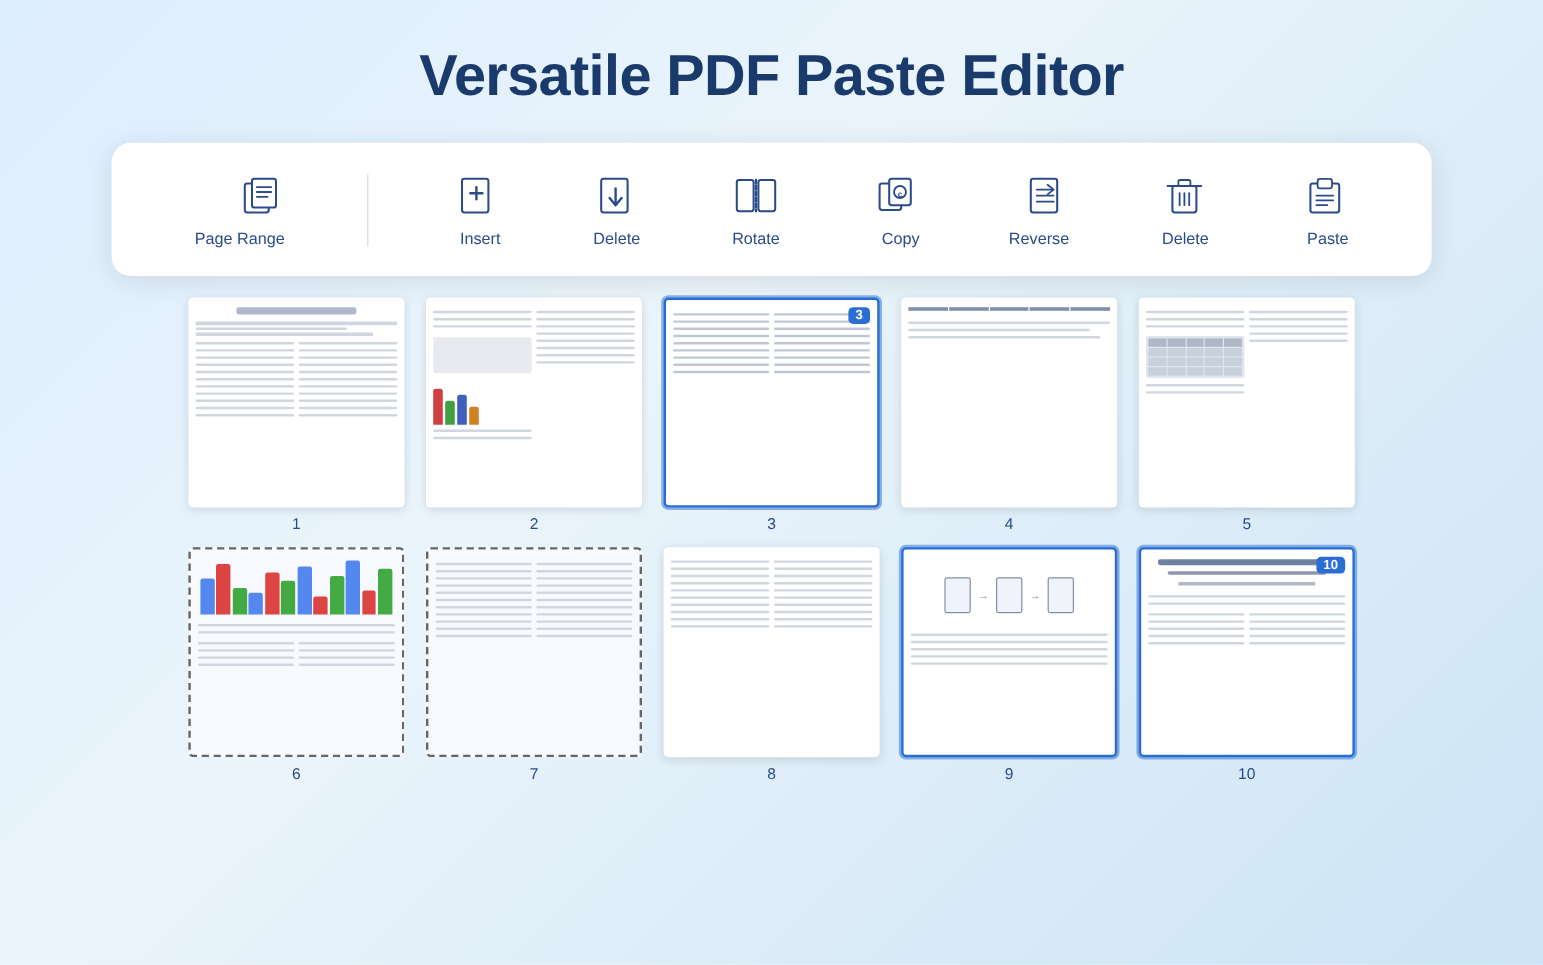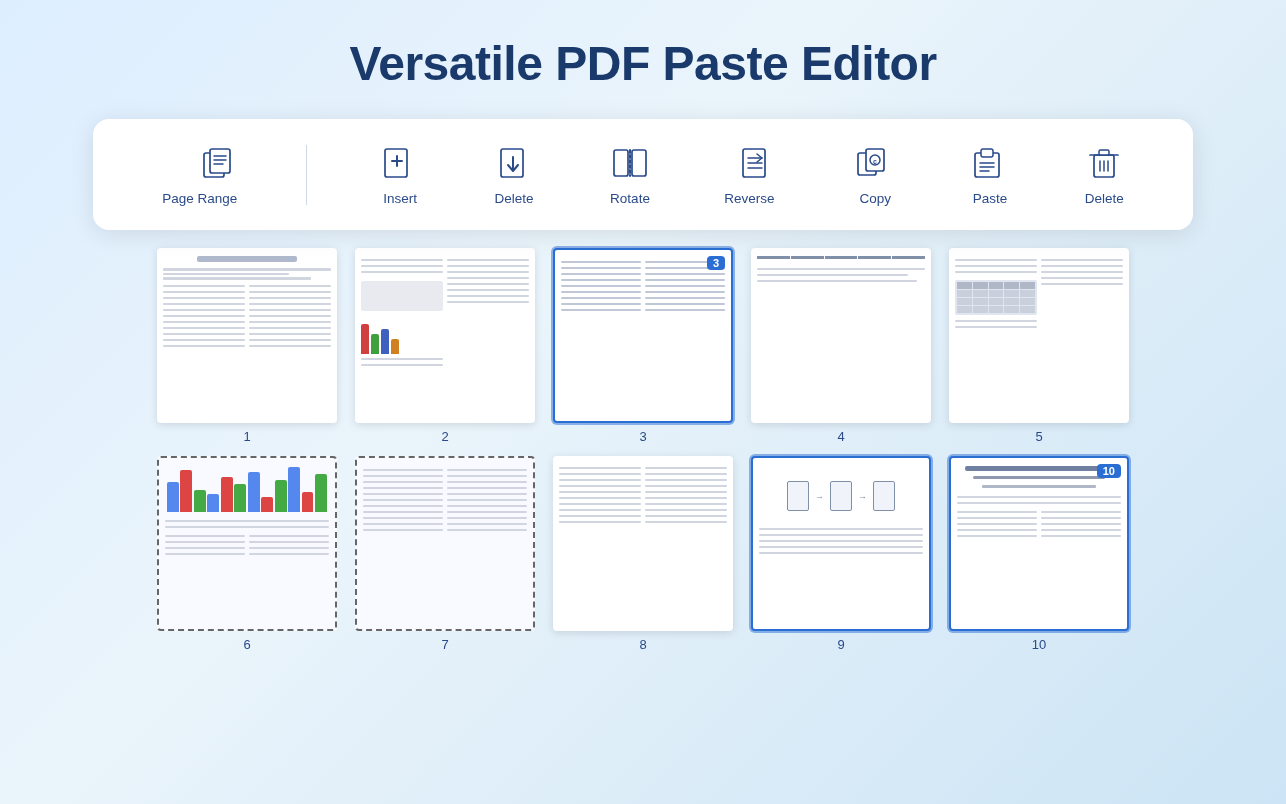--- a/index.html
+++ b/index.html
@@ -253,73 +253,73 @@
         <line x1="18" y1="5" x2="18" y2="31" stroke="#2a4a8a" stroke-width="2" stroke-dasharray="3,2"></line>
       </svg>
     </div>
     <span class="toolbar-label">Rotate</span>
   </div>
 
 
   <div class="toolbar-item">
     <div class="icon-svg">
       <svg viewBox="0 0 36 36">
+
+        <rect x="5" y="8" width="18" height="22" rx="2" stroke="#2a4a8a" stroke-width="1.7" fill="white"></rect>
+
+        <rect x="13" y="4" width="18" height="22" rx="2" stroke="#2a4a8a" stroke-width="1.7" fill="white"></rect>
+
+        <circle cx="22" cy="15" r="5" stroke="#2a4a8a" stroke-width="1.5" fill="white"></circle>
+        <text x="22" y="19" text-anchor="middle" font-size="7" fill="#2a4a8a" stroke="none" font-weight="bold">c</text>
+      </svg>
+    </div>
+    <span class="toolbar-label">Copy</span>
+  </div>
+
+  <div class="toolbar-item">
+    <div class="icon-svg">
+      <svg viewBox="0 0 36 36">
         <rect x="6" y="4" width="22" height="28" rx="2" stroke="#2a4a8a" stroke-width="1.7" fill="white"></rect>
         <line x1="11" y1="13" x2="25" y2="13" stroke="#2a4a8a" stroke-width="1.5"></line>
         <line x1="11" y1="18" x2="25" y2="18" stroke="#2a4a8a" stroke-width="1.5"></line>
         <line x1="11" y1="23" x2="25" y2="23" stroke="#2a4a8a" stroke-width="1.5"></line>
         <polyline points="20,9 25,13 20,17" stroke="#2a4a8a" stroke-width="1.5" fill="none"></polyline>
       </svg>
     </div>
     <span class="toolbar-label">Reverse</span>
-  </div>
-
-  <div class="toolbar-item">
-    <div class="icon-svg">
-      <svg viewBox="0 0 36 36">
-
-        <rect x="5" y="8" width="18" height="22" rx="2" stroke="#2a4a8a" stroke-width="1.7" fill="white"></rect>
-
-        <rect x="13" y="4" width="18" height="22" rx="2" stroke="#2a4a8a" stroke-width="1.7" fill="white"></rect>
-
-        <circle cx="22" cy="15" r="5" stroke="#2a4a8a" stroke-width="1.5" fill="white"></circle>
-        <text x="22" y="19" text-anchor="middle" font-size="7" fill="#2a4a8a" stroke="none" font-weight="bold">c</text>
-      </svg>
-    </div>
-    <span class="toolbar-label">Copy</span>
-  </div>
-
-  <div class="toolbar-item">
-    <div class="icon-svg">
-      <svg viewBox="0 0 36 36">
-
-        <rect x="6" y="8" width="24" height="24" rx="2" stroke="#2a4a8a" stroke-width="1.7" fill="white"></rect>
-
-        <rect x="12" y="4" width="12" height="8" rx="2" stroke="#2a4a8a" stroke-width="1.5" fill="white"></rect>
-
-        <line x1="11" y1="18" x2="25" y2="18" stroke="#2a4a8a" stroke-width="1.5"></line>
-        <line x1="11" y1="22" x2="25" y2="22" stroke="#2a4a8a" stroke-width="1.5"></line>
-        <line x1="11" y1="26" x2="20" y2="26" stroke="#2a4a8a" stroke-width="1.5"></line>
-      </svg>
-    </div>
-    <span class="toolbar-label">Paste</span>
   </div>
 
   <div class="toolbar-item">
     <div class="icon-svg">
       <svg viewBox="0 0 36 36">
         <rect x="8" y="10" width="20" height="22" rx="2" stroke="#2a4a8a" stroke-width="1.7" fill="white"></rect>
         <line x1="4" y1="10" x2="32" y2="10" stroke="#2a4a8a" stroke-width="1.7"></line>
         <rect x="13" y="5" width="10" height="5" rx="1.5" stroke="#2a4a8a" stroke-width="1.5" fill="white"></rect>
         <line x1="14" y1="16" x2="14" y2="26" stroke="#2a4a8a" stroke-width="1.5"></line>
         <line x1="18" y1="16" x2="18" y2="26" stroke="#2a4a8a" stroke-width="1.5"></line>
         <line x1="22" y1="16" x2="22" y2="26" stroke="#2a4a8a" stroke-width="1.5"></line>
       </svg>
     </div>
     <span class="toolbar-label">Delete</span>
+  </div>
+
+  <div class="toolbar-item">
+    <div class="icon-svg">
+      <svg viewBox="0 0 36 36">
+
+        <rect x="6" y="8" width="24" height="24" rx="2" stroke="#2a4a8a" stroke-width="1.7" fill="white"></rect>
+
+        <rect x="12" y="4" width="12" height="8" rx="2" stroke="#2a4a8a" stroke-width="1.5" fill="white"></rect>
+
+        <line x1="11" y1="18" x2="25" y2="18" stroke="#2a4a8a" stroke-width="1.5"></line>
+        <line x1="11" y1="22" x2="25" y2="22" stroke="#2a4a8a" stroke-width="1.5"></line>
+        <line x1="11" y1="26" x2="20" y2="26" stroke="#2a4a8a" stroke-width="1.5"></line>
+      </svg>
+    </div>
+    <span class="toolbar-label">Paste</span>
   </div>
 
 </div>
 
 <div class="pages-area">
 
   <div class="pages-row">
 
     <div class="page-item">
       <div class="page-thumb">

